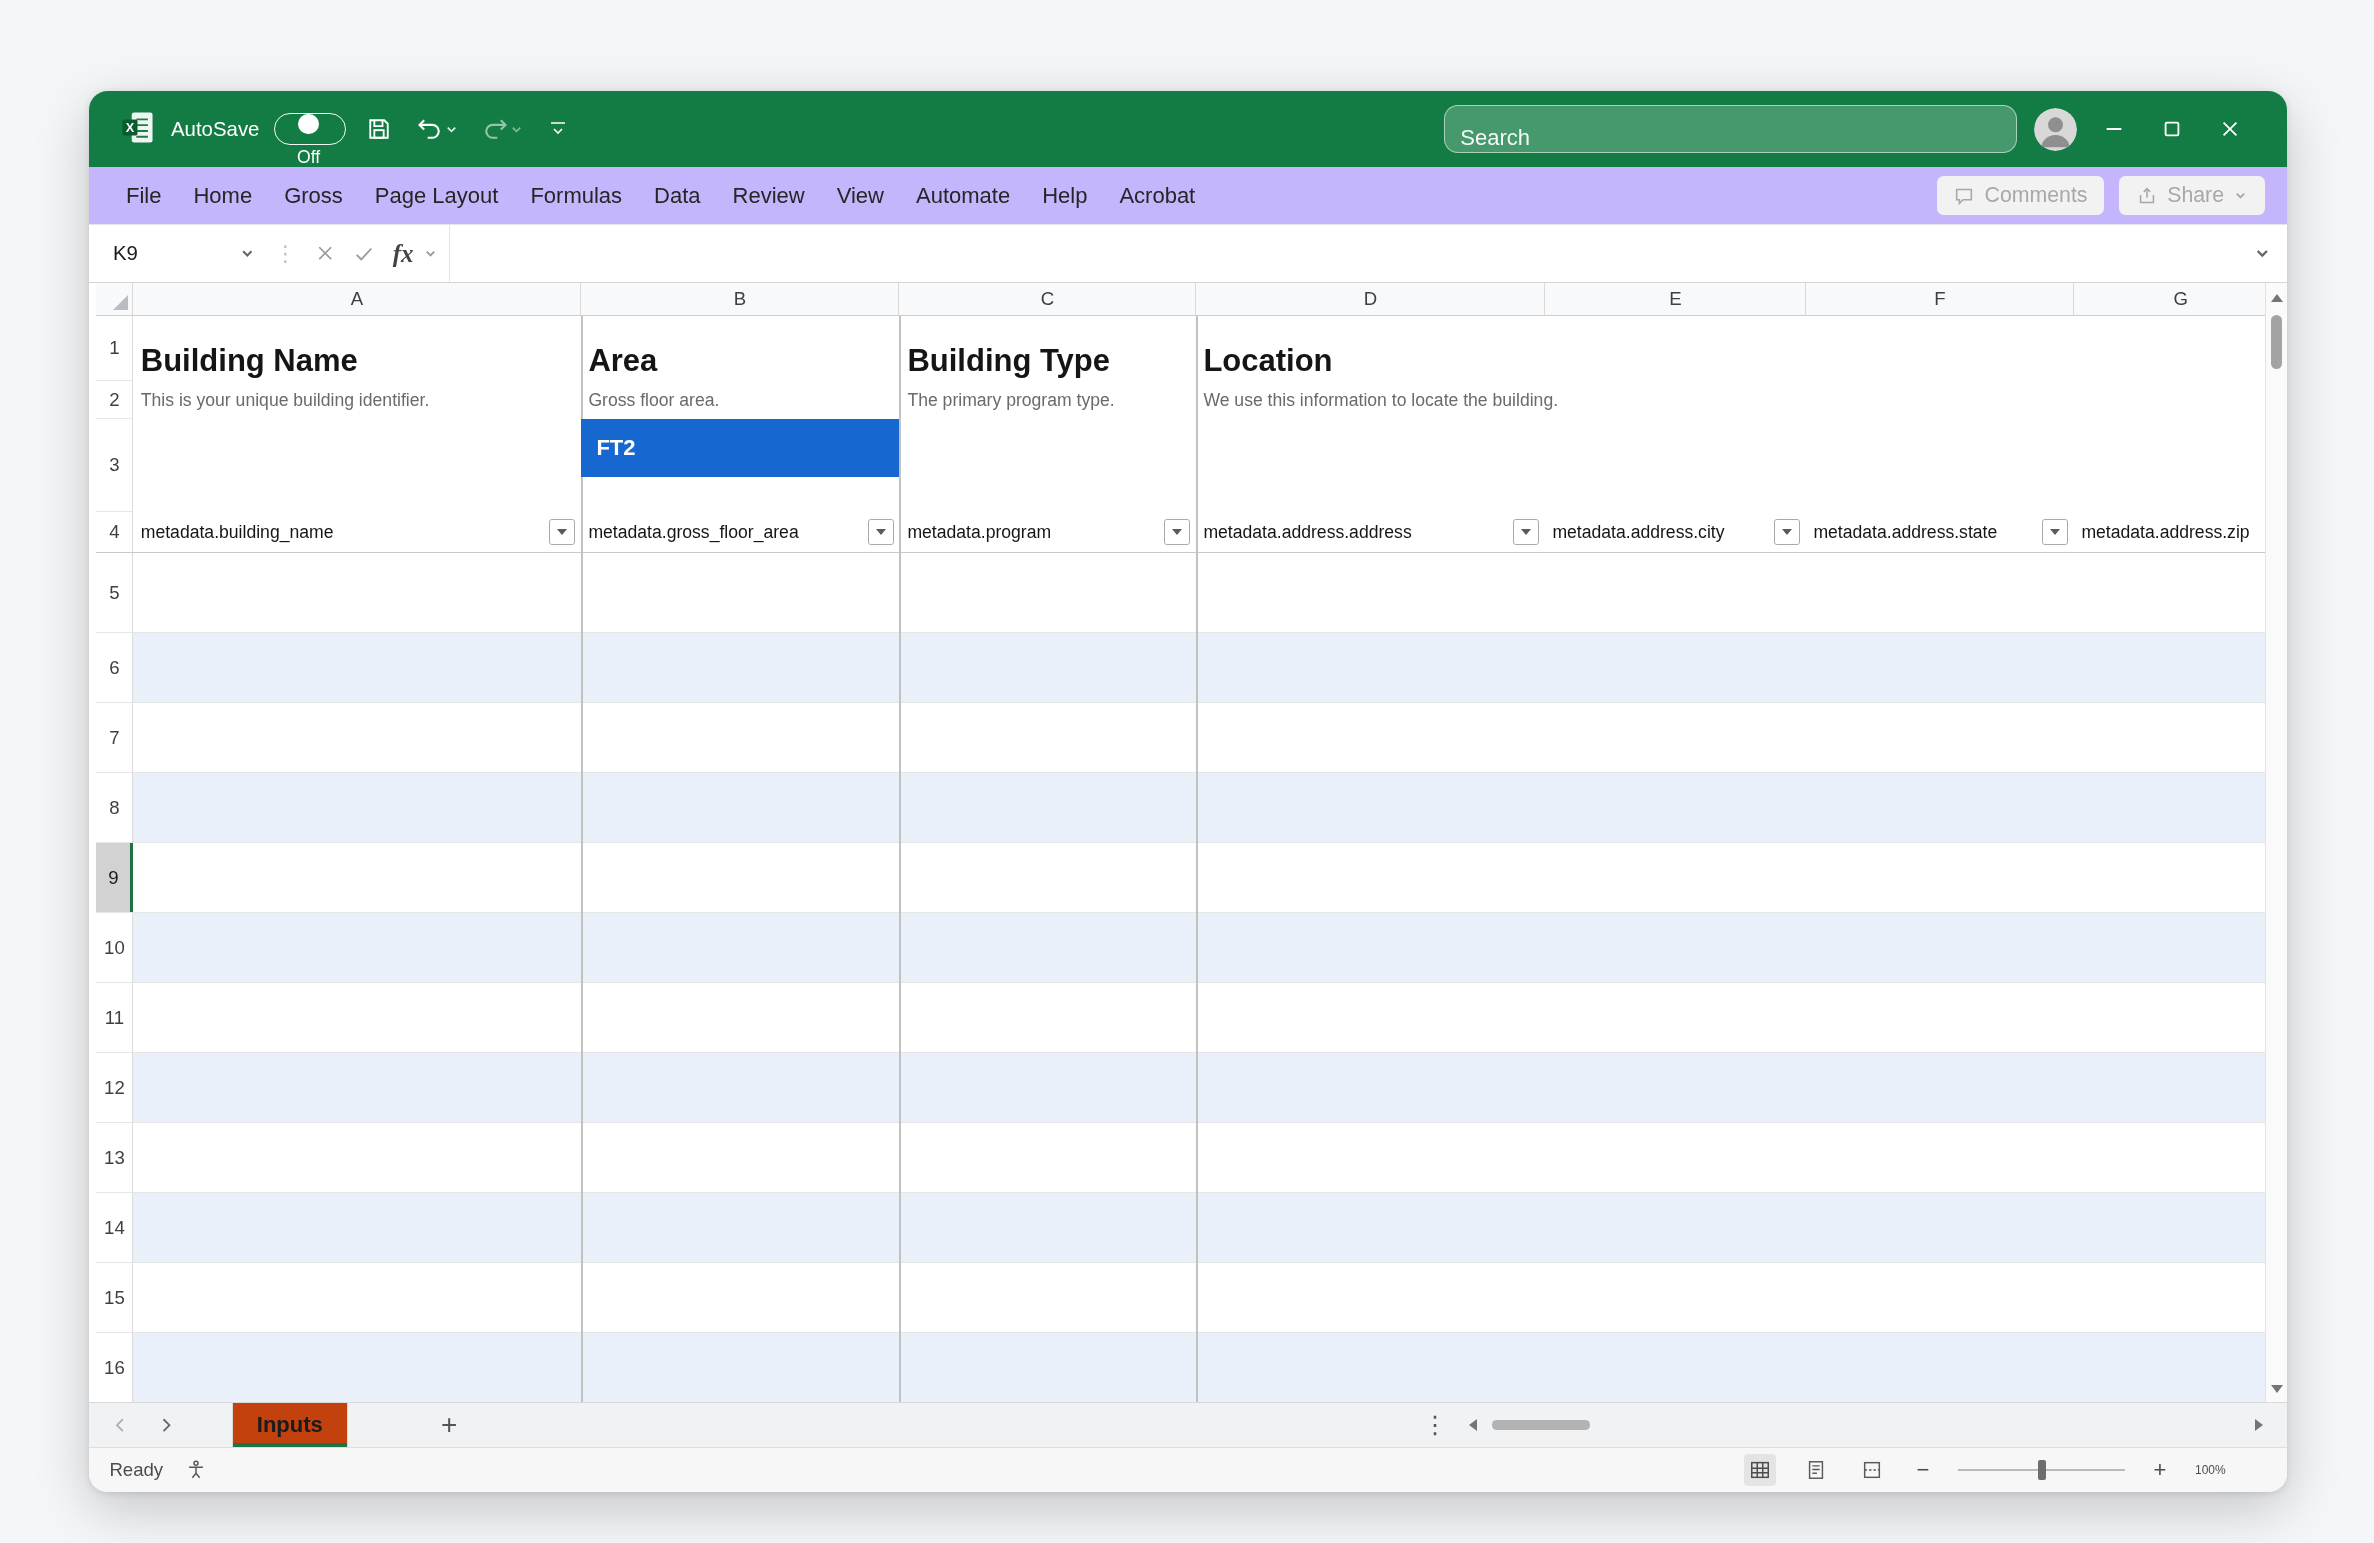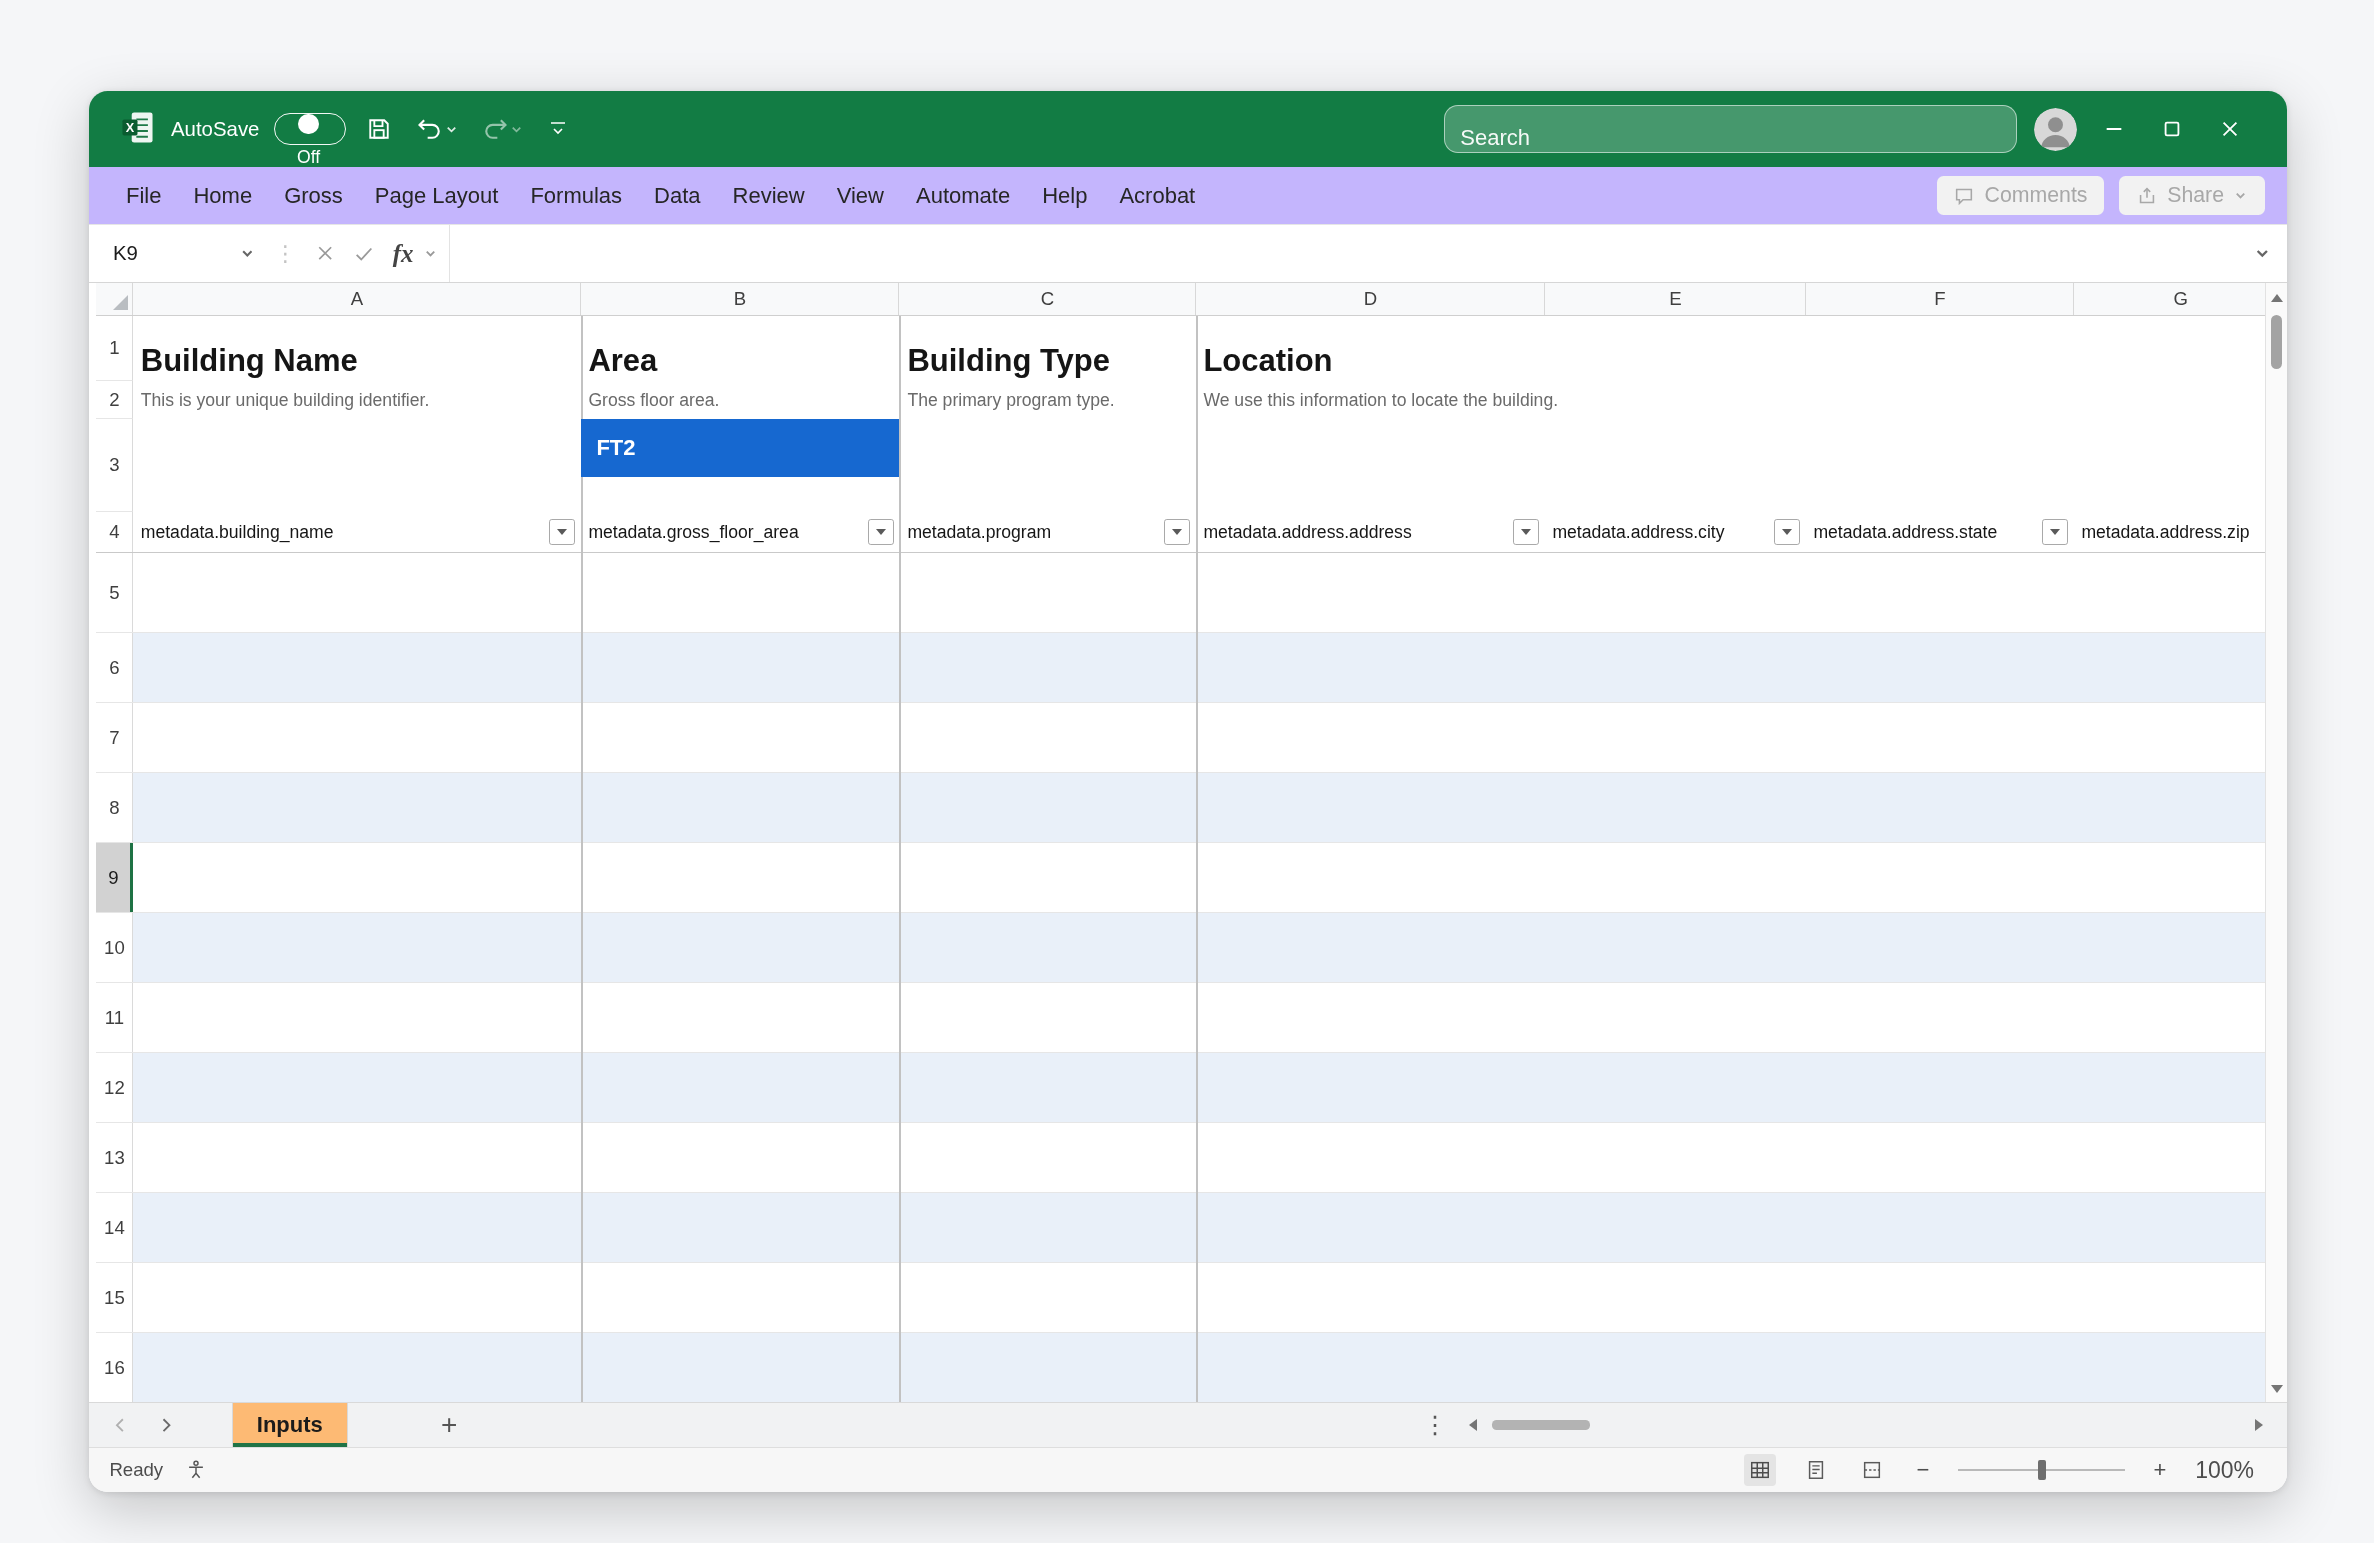--- a/index.html
+++ b/index.html
@@ -79,42 +79,42 @@
   
   .vscroll { position:absolute; right:0; top:0; bottom:0; width:22px; background:#fafafa; border-left:0.9px solid #e2e2e2; z-index:5;
              display:flex; flex-direction:column; align-items:center; }
   .tri-up { width:0; height:0; border-left:6.5px solid transparent; border-right:6.5px solid transparent; border-bottom:8.3px solid #757575; margin-top:11px; cursor:pointer; }
   .tri-down { width:0; height:0; border-left:6.5px solid transparent; border-right:6.5px solid transparent; border-top:8.3px solid #757575; margin-top:auto; margin-bottom:9.3px; cursor:pointer; }
   .vthumb { width:11px; height:54px; background:#a3a3a3; border-radius:5.6px; margin-top:13px; cursor:grab; }
 
   
   .tabbar { height:45px; background:#f1f2f3; border-top:0.9px solid #d9d9d9; display:flex; align-items:center; flex:none; padding-left:22px; }
   .tab-nav { display:flex; align-items:center; gap:24px; margin-right:56px; }
-  .sheet-tab { height:100%; background:#fdba74; border-left:0.9px solid #d9d9d9; border-right:0.9px solid #d9d9d9;
+  .sheet-tab { height:100%; background:#c2410c; border-left:0.9px solid #d9d9d9; border-right:0.9px solid #d9d9d9;
                display:flex; align-items:center; padding:0 24px; position:relative; cursor:pointer; }
   .sheet-tab .underline { position:absolute; left:0; right:0; bottom:0; height:3.7px; background:#217346; }
   .sheet-tab span { font-size:22px; font-weight:700; color:#1b1b1b; }
   .add-tab { margin-left:83px; font-size:28px; color:#555; cursor:pointer; width:37px; text-align:center; }
   .kebab { color:#555; font-size:24px; margin-right:22px; cursor:pointer; }
   .hscroll { width:794px; height:24px; display:flex; align-items:center; margin-right:24px; }
   .tri-left { width:0; height:0; border-top:6.5px solid transparent; border-bottom:6.5px solid transparent; border-right:8.3px solid #757575; cursor:pointer; flex:none; }
   .tri-right { width:0; height:0; border-top:6.5px solid transparent; border-bottom:6.5px solid transparent; border-left:8.3px solid #757575; cursor:pointer; flex:none; }
   .htrack { flex:1; height:11px; position:relative; margin:0 9.3px; }
   .hthumb { position:absolute; left:5.6px; top:0.9px; width:98px; height:9.3px; background:#b3b3b3; border-radius:4.6px; cursor:grab; }
 
   
   .statusbar { height:45px; background:#f7f7f7; border-top:0.9px solid #dedede; display:flex; align-items:center; padding:0 33px 0 20.4px; flex:none; gap:22px; }
   .status-text { font-size:18.6px; color:#4d4d4d; }
   .sb-right { margin-left:auto; display:flex; align-items:center; gap:24px; }
   .view-ic { width:32px; height:32px; display:flex; align-items:center; justify-content:center; cursor:pointer; border-radius:3.7px; }
   .view-ic.sel { background:#e4e4e4; }
   .zoom-minus,.zoom-plus { font-size:22px; color:#4d4d4d; cursor:pointer; width:22px; text-align:center; }
   .zoom-track { width:167px; height:2.8px; background:#b9b9b9; position:relative; }
   .zoom-thumb { position:absolute; left:48%; top:-8.3px; width:7.4px; height:19.5px; background:#6e6e6e; border-radius:1.9px; cursor:grab; }
-  .zoom-level { font-size:23px; color:#4d4d4d; width:59px; text-align:right; }
+  .zoom-level { font-size:12px; color:#4d4d4d; width:59px; text-align:left; }
 </style>
 </head>
 <body>
 
 <div class="window">
 
   <div class="titlebar">
     <div class="tb-left">
       <span>
         <svg viewBox="0 0 32 32" width="37" height="37">

